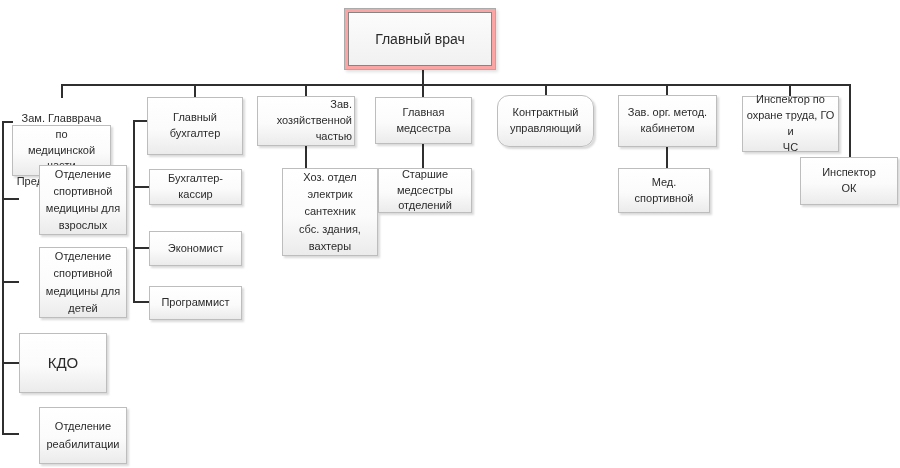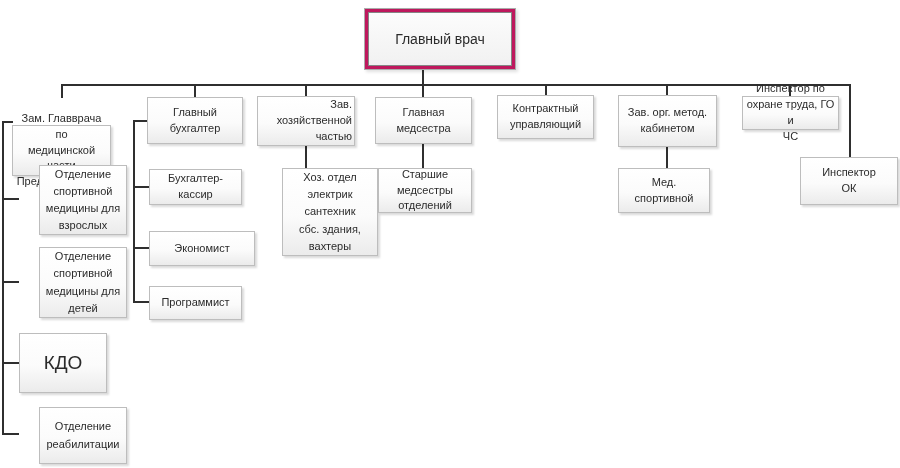--- a/index.html
+++ b/index.html
@@ -10,48 +10,48 @@
   .node{
     position:absolute;box-sizing:border-box;
     border:1px solid #bdbdbd;
     background:linear-gradient(180deg,#ffffff 0%,#fbfbfb 55%,#ebebeb 100%);
     box-shadow:2px 2px 2px rgba(0,0,0,0.15);
     display:flex;align-items:center;justify-content:center;
     text-align:center;font-size:11px;line-height:1.45;
     white-space:pre-line;padding:2px;
   }
   .sp{line-height:1.55;margin-left:20px;}
-  .big{font-size:19px;}
+  .big{font-size:15px;}
   .line{position:absolute;background:#2f2f2f;}
   
   #root{
-    position:absolute;left:364px;top:8px;width:152px;height:62px;box-sizing:border-box;
-    border:1px solid #ababab;background:#be185d;padding:3px;
+    position:absolute;left:344px;top:8px;width:152px;height:62px;box-sizing:border-box;
+    border:1px solid #ababab;background:#fca5a5;padding:3px;
     box-shadow:2px 2px 3px rgba(0,0,0,0.12);
   }
   #root .inner{
     width:100%;height:100%;box-sizing:border-box;border:1px solid #858585;
     background:linear-gradient(180deg,#fcfcfc,#f1f1f1);
     display:flex;align-items:center;justify-content:center;font-size:14px;
   }
   
   #n1{left:12px;top:97px;width:99px;height:51px;margin-top:28px;}
-  #n2{left:147px;top:97px;width:96px;height:47px;}
+  #n2{left:147px;top:97px;width:96px;height:58px;}
   #n3{left:257px;top:96px;width:98px;height:50px;text-align:right;}
   #n4{left:375px;top:97px;width:97px;height:47px;}
-  #n5{left:497px;top:95px;width:97px;height:44px;}
+  #n5{left:497px;top:95px;width:97px;height:52px;border-radius:12px;}
   #n6{left:618px;top:95px;width:99px;height:52px;}
-  #n7{left:742px;top:96px;width:97px;height:34px;}
+  #n7{left:742px;top:96px;width:97px;height:56px;}
   
   #c1a{left:19px;top:165px;width:88px;height:70px;}
   #c1b{left:19px;top:247px;width:88px;height:71px;}
   #c1c{left:19px;top:333px;width:88px;height:60px;}
   #c1d{left:19px;top:407px;width:88px;height:57px;}
   #c2a{left:149px;top:169px;width:93px;height:36px;}
-  #c2b{left:149px;top:231px;width:106px;height:35px;}
+  #c2b{left:149px;top:231px;width:93px;height:35px;}
   #c2c{left:149px;top:286px;width:93px;height:34px;}
   #c3a{left:262px;top:168px;width:96px;height:88px;}
   #c4a{left:378px;top:168px;width:94px;height:45px;}
   #c6a{left:618px;top:168px;width:92px;height:45px;}
   #c7a{left:800px;top:157px;width:98px;height:48px;}
 </style>
 </head>
 <body>
 
 <div id="canvas">

